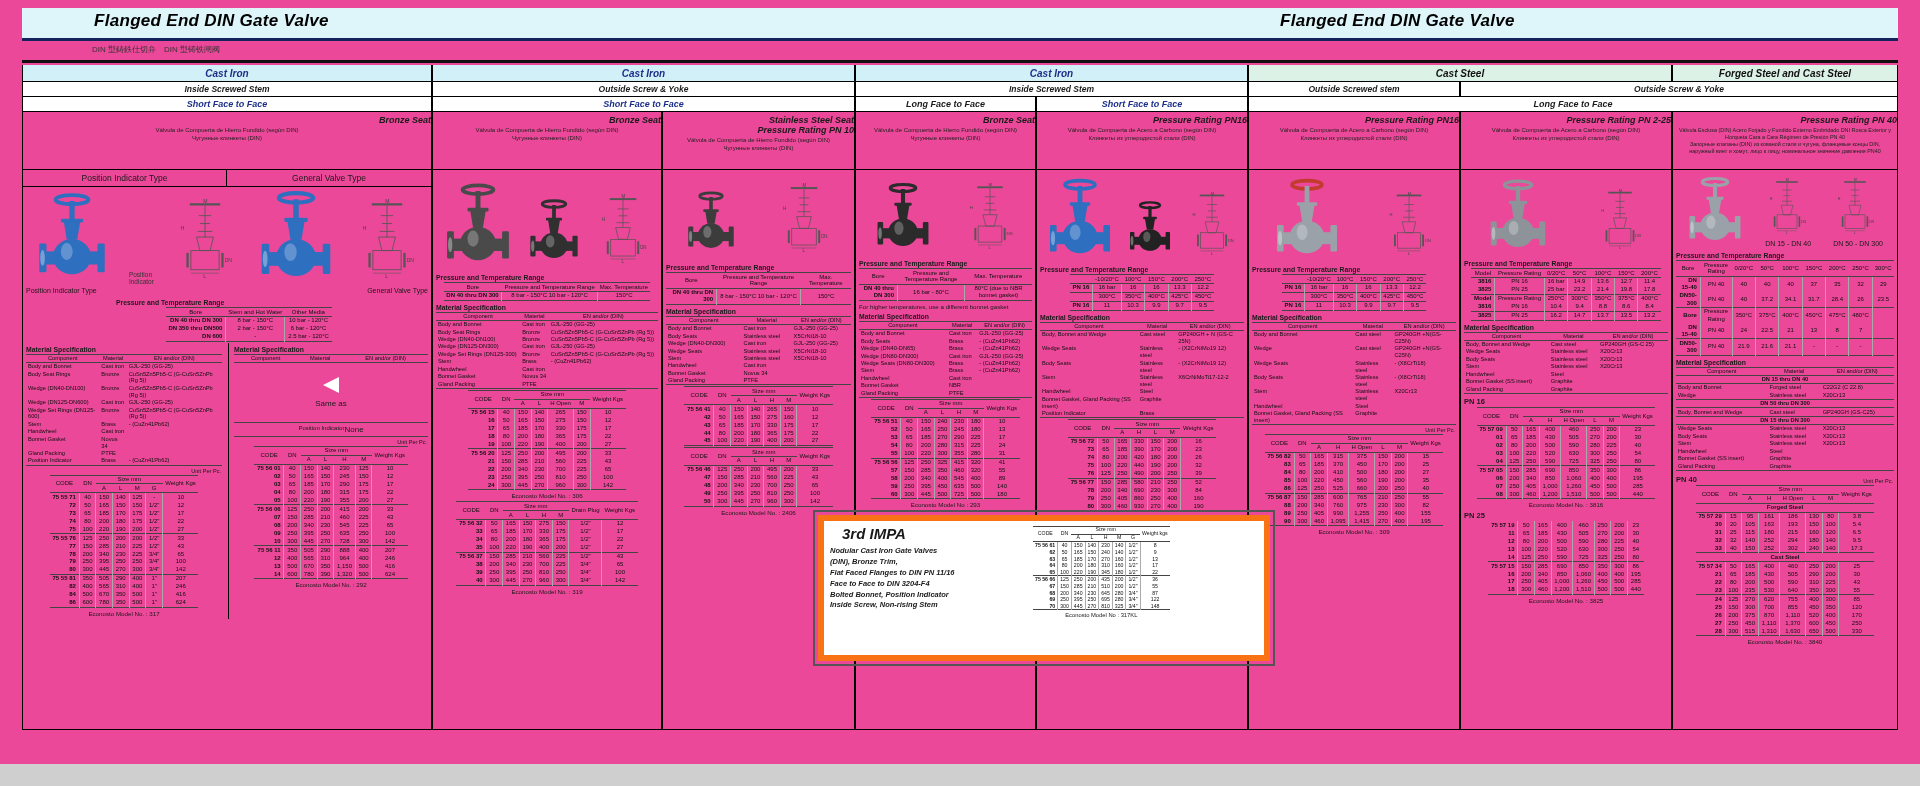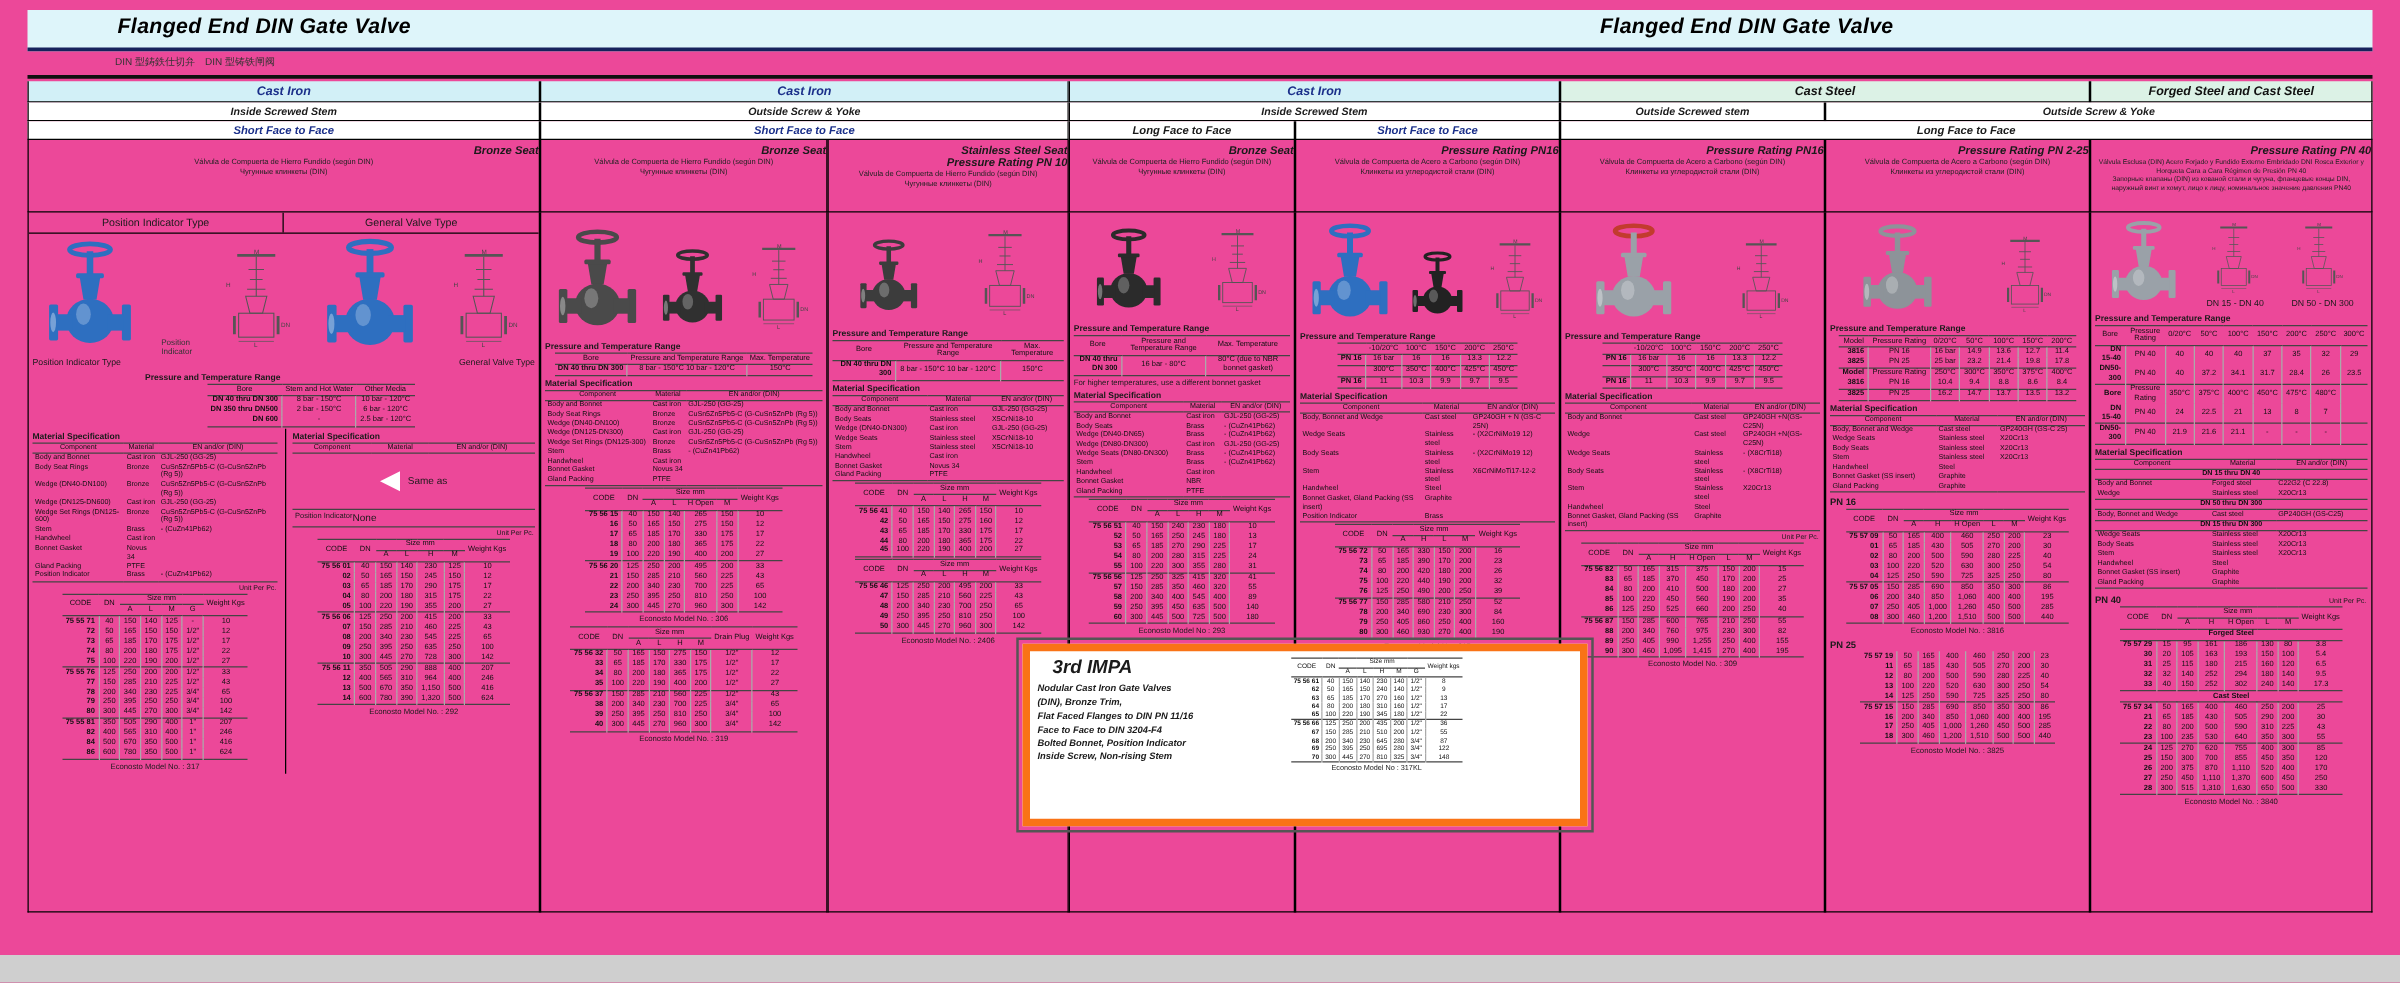--- a/index.html
+++ b/index.html
@@ -60,26 +60,26 @@
 
   table.ms{border-collapse:collapse;font-size:5.7px;color:#111;margin:1px 0;width:100%;}
   table.ms th{font-weight:normal;border-top:1px solid #444;border-bottom:1px solid #444;padding:0.5px 2px;}
   table.ms td{padding:0.3px 2px;text-align:left;vertical-align:top;line-height:1.2;}
   table.ms td.band{text-align:center;font-weight:bold;border-top:1px solid #444;border-bottom:1px solid #444;}
   table.ms tbody{border-bottom:1px solid #444;}
 
   
   .twocol{display:grid;grid-template-columns:196px 1fr;column-gap:6px;}
   .vline{border-left:1.5px solid #000;padding-left:5px;}
-  .samebox{display:flex;align-items:center;justify-content:center;gap:6px;margin:14px 0;font-size:8px;}
+  .samebox{display:flex;align-items:center;justify-content:center;gap:6px;margin:14px 0;font-size:8px;flex-direction:column;}
   .arrowleft{width:0;height:0;border-top:8px solid transparent;border-bottom:8px solid transparent;
              border-right:16px solid #fff;position:relative;}
   .arrowleft:after{content:"";position:absolute;left:-2px;top:-10px;border-top:10px solid transparent;
              border-bottom:10px solid transparent;border-right:20px solid #555;z-index:-1;}
-  .msrow{display:flex;justify-content:flex-start;font-size:6px;border-bottom:1px solid #444;
+  .msrow{display:flex;justify-content:center;font-size:6px;border-bottom:1px solid #444;
          border-top:1px solid #444;padding:2px 2px;margin-top:10px;}
 
   
   .impa{position:absolute;left:818px;top:515px;width:428px;height:126px;background:#fff;
         border:6px solid #f97316;outline:2px solid #555;outline-offset:3px;padding:4px 6px;display:flex;gap:8px;}
   .impa-title{font-size:15px;font-weight:bold;font-style:italic;margin:0 0 4px 12px;}
   .impa-line{font-size:7.5px;font-weight:bold;font-style:italic;line-height:1.45;}
   .impa table.tbl{font-size:5.2px;}
   .impa table.tbl th{font-size:5.2px;padding:0.3px 2px;}
   .impa table.tbl td{padding:0.2px 2px;}

